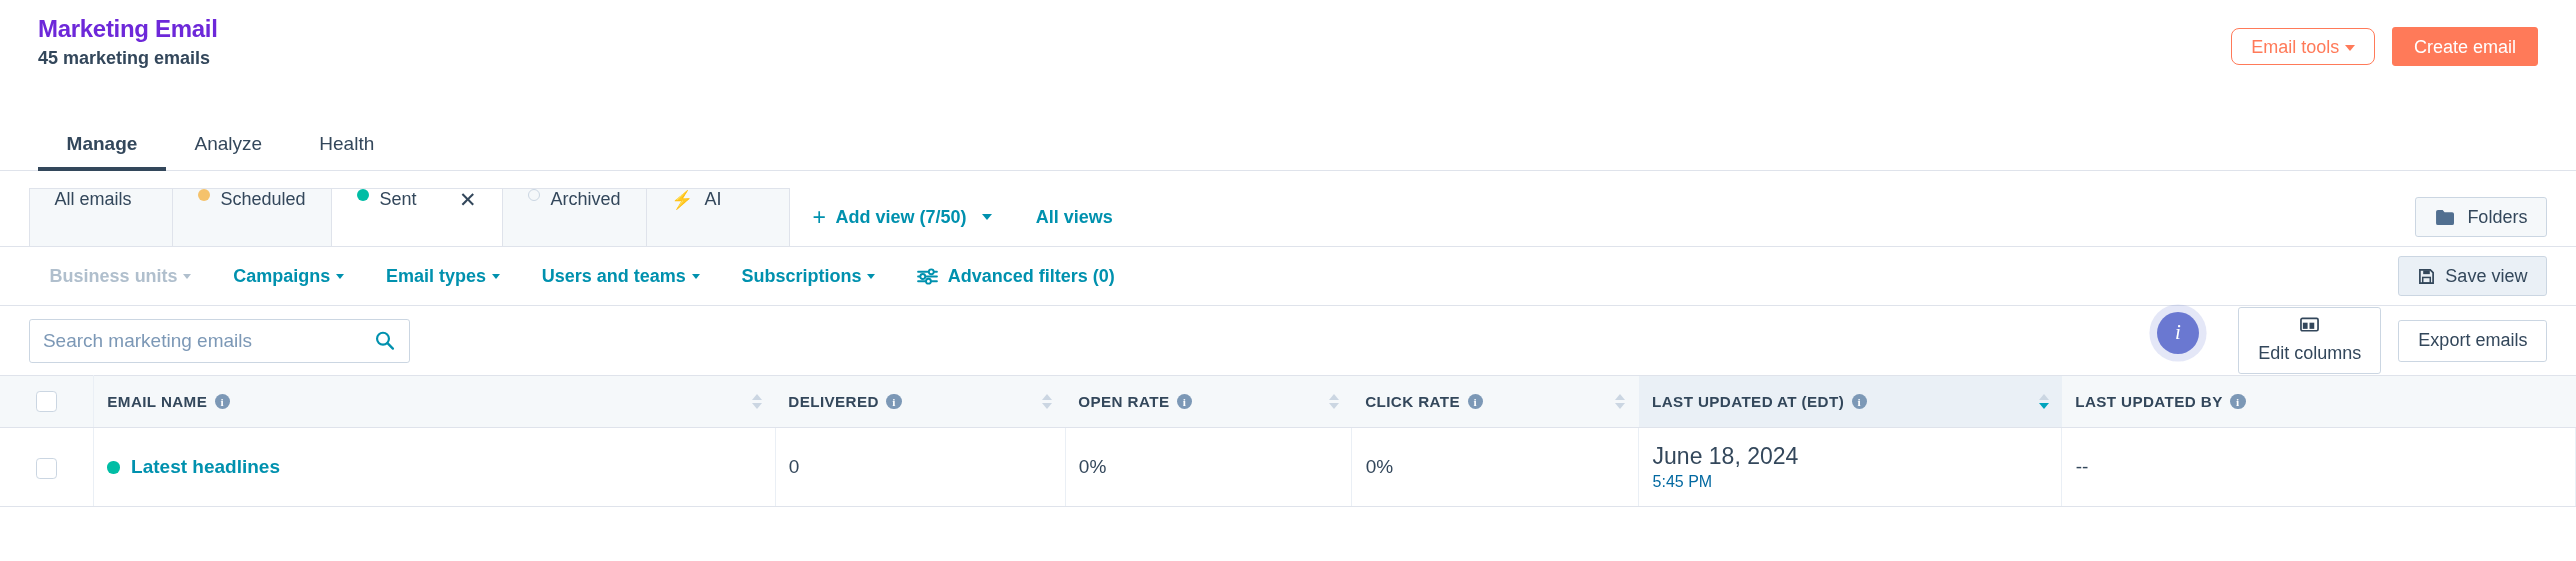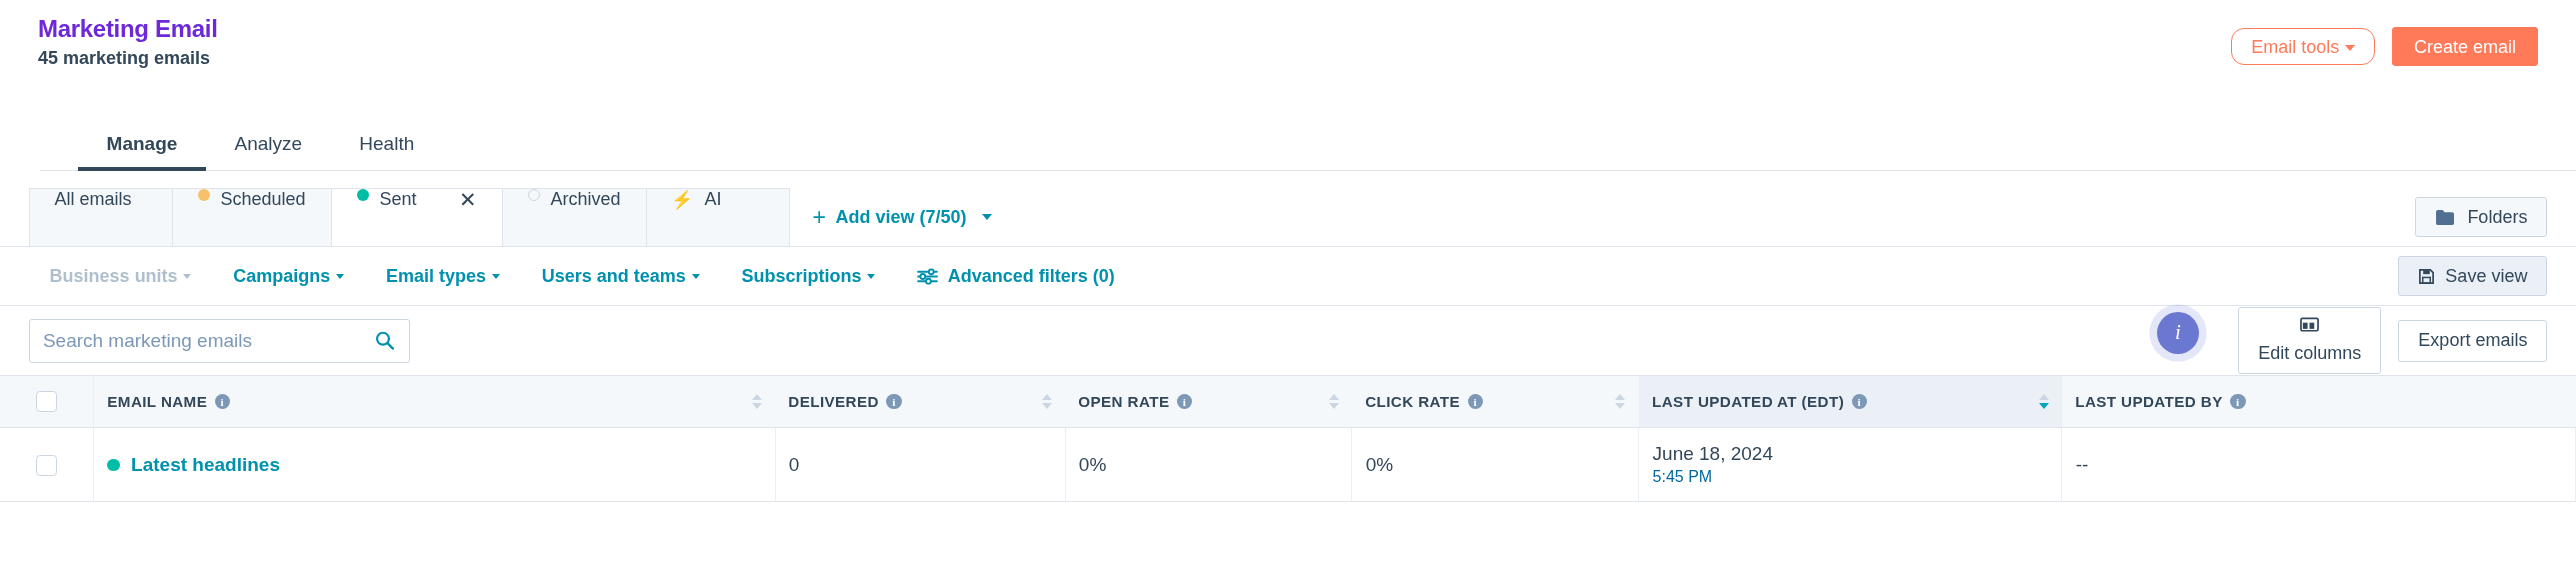--- a/index.html
+++ b/index.html
@@ -35,21 +35,21 @@
     top: 27px;
     right: 38px;
     display: flex;
     align-items: center;
     gap: 17px;
   }
   .btn-outline-orange {
     border: 1px solid #ff7a59;
     color: #ff7a59;
     background: #fff;
-    border-radius: 13px;
+    border-radius: 8px;
     padding: 8.6px 19px;
     font-size: 18px;
     line-height: 1;
     cursor: pointer;
     white-space: nowrap;
     font-family: "Liberation Sans", sans-serif;
   }
   .btn-filled-orange {
     border: 1px solid #ff7a59;
     background: #ff7a59;
@@ -72,21 +72,20 @@
     margin-left: 5.7px;
   }
 
   
   .main-tabs {
     display: flex;
     align-items: flex-end;
     padding: 0 38px;
     border-bottom: 1px solid #dfe3eb;
     height: 57px;
-    margin-left: 40px;
   }
   .main-tab {
     font-size: 19px;
     color: #33475b;
     padding: 0 28.6px 15.2px 28.6px;
     cursor: pointer;
     position: relative;
     white-space: nowrap;
   }
   .main-tab.active {
@@ -383,21 +382,21 @@
   }
   .email-name-cell { display: flex; align-items: center; gap: 11.4px; }
   .email-link {
     color: #0091ae;
     font-weight: bold;
     font-size: 19px;
     text-decoration: none;
     cursor: pointer;
     white-space: nowrap;
   }
-  .date-main { font-size: 19px; color: #33475b; line-height: 1.25; }
+  .date-main { font-size: 23px; color: #33475b; line-height: 1.25; }
   .date-sub { font-size: 16px; color: #0369a1; line-height: 1.3; margin-top: 1.9px; }
   .muted { color: #33475b; }
 </style>
 </head>
 <body>
 
 <div class="page-header">
   <div class="page-title">Marketing Email</div>
   <div class="page-subtitle">45 marketing emails</div>
 
@@ -445,20 +444,21 @@
     </div>
 
   </div>
 
   <div class="add-view">
     <span class="plus-icon">+</span>
     <span>Add view (7/50)</span>
     <span class="caret"></span>
   </div>
 
+  <div class="all-views">All views</div>
 
   <div class="view-row-spacer"></div>
 
   <button class="folders-btn">
     <svg width="21" height="17" viewBox="0 0 22 18">
       <path d="M1 3a2 2 0 0 1 2-2h5l2 2.4h8a2 2 0 0 1 2 2V15a2 2 0 0 1-2 2H3a2 2 0 0 1-2-2z" fill="#516f90"></path>
     </svg>
     <span>Folders</span>
   </button>
 </div>

